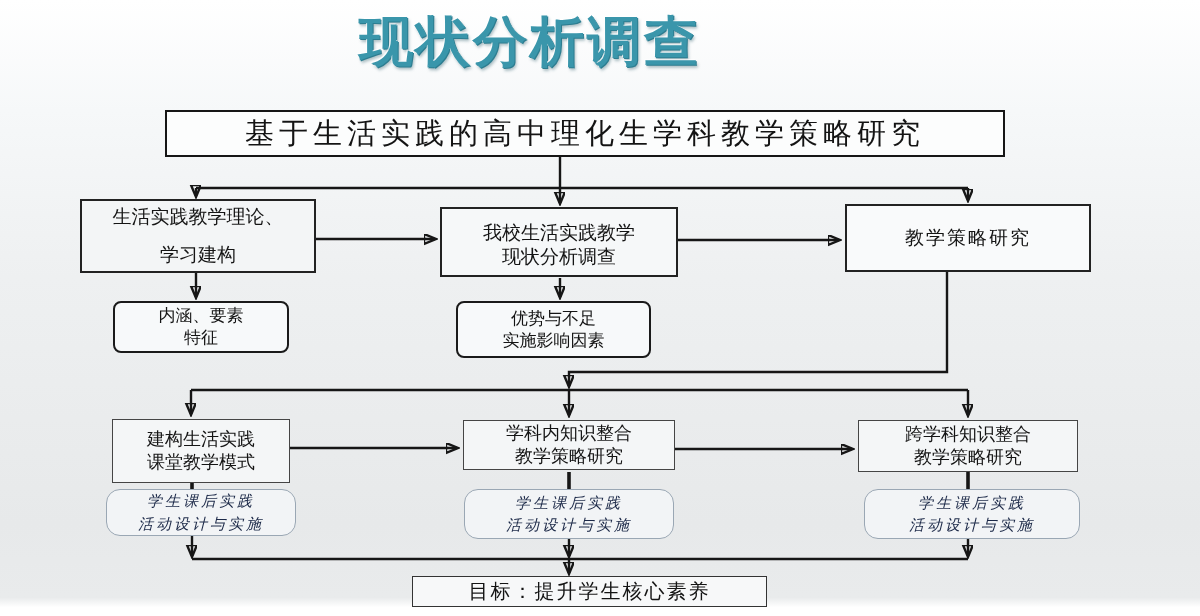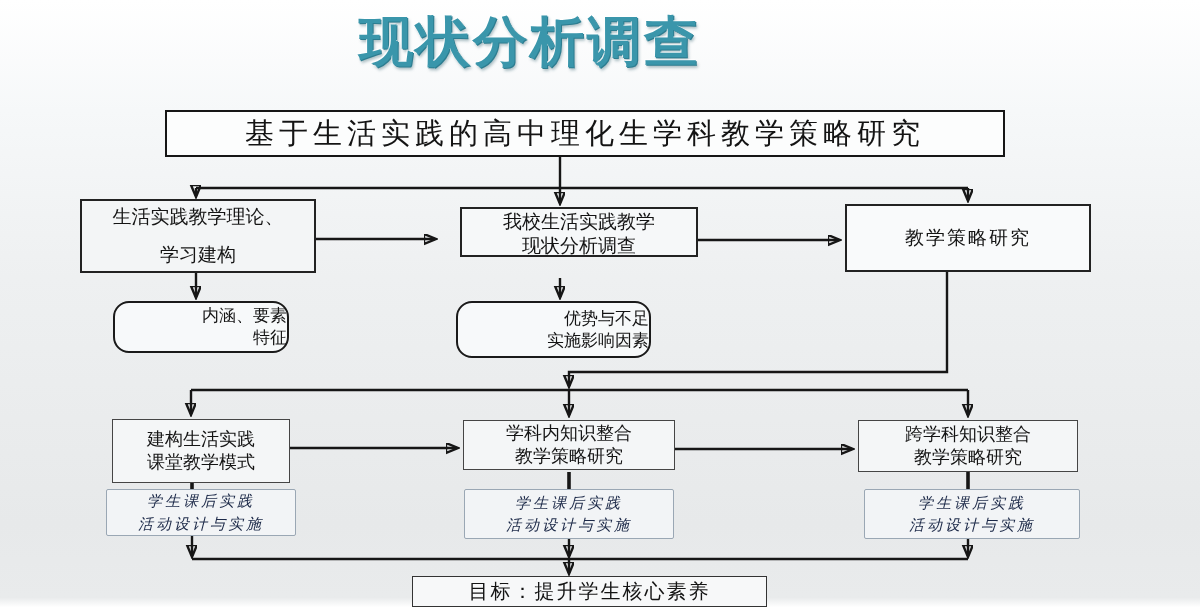--- a/index.html
+++ b/index.html
@@ -17,30 +17,30 @@
     white-space:nowrap;
   }
   .box{
     position:absolute;display:flex;flex-direction:column;align-items:center;justify-content:center;
     background:#fbfcfd;border:2px solid #222;box-sizing:border-box;
     font-weight:normal;text-align:center;line-height:1.27;
   }
   .root{left:165px;top:110px;width:840px;height:47px;border-width:2.5px;border-color:#161616;
         font-size:29px;letter-spacing:5px;white-space:nowrap;background:#fcfdfd;}
   .theory{left:80px;top:199px;width:236px;height:74px;font-size:19px;background:#f3f5f6;gap:13px;}
-  .status{left:440px;top:207px;width:238px;height:50px;font-size:19px;justify-content:space-between;padding:1px 0;background:#f6f8f9;margin-left:20px;}
+  .status{left:440px;top:207px;width:238px;height:70px;font-size:19px;justify-content:space-between;padding:12px 0;background:#f6f8f9;}
   .strategy{left:845px;top:204px;width:246px;height:68px;font-size:19px;letter-spacing:2px;background:#f9fafb;}
-  .callout{border-radius:16px;border-width:2.2px;border-color:#1a1a1a;font-size:17px;background:#f7f9fa;align-items:flex-end;}
+  .callout{border-radius:8px;border-width:2.2px;border-color:#1a1a1a;font-size:17px;background:#f7f9fa;}
   .callout-l{left:113px;top:301px;width:176px;height:52px;}
   .callout-m{left:456px;top:301px;width:195px;height:57px;}
   .r3{border-width:1.6px;border-color:#454545;font-size:18px;background:#f4f6f7;}
   .r3-l{left:112px;top:419px;width:178px;height:64px;}
   .r3-m{left:463px;top:420px;width:212px;height:50px;}
   .r3-r{left:858px;top:420px;width:220px;height:52px;}
-  .r4{border:1.4px solid #9aa7b4;border-radius:2px;background:#f2f4f6;
+  .r4{border:1.4px solid #9aa7b4;border-radius:14px;background:#f2f4f6;
       font-size:15px;font-style:italic;color:#1c2948;letter-spacing:3px;line-height:1.5;}
   .r4-l{left:106px;top:489px;width:190px;height:47px;}
   .r4-m{left:464px;top:489px;width:210px;height:50px;}
   .r4-r{left:864px;top:489px;width:216px;height:50px;}
   .goal{left:412px;top:576px;width:355px;height:31px;border-width:1.6px;border-color:#333;
         font-size:20px;letter-spacing:2px;white-space:nowrap;background:#f7f8f9;}
   .bottom-strip{position:absolute;left:0;top:608px;width:1200px;height:8px;background:#ffffff;}
   svg.wires{position:absolute;left:0;top:0;}
   svg.wires path{stroke:#161616;fill:none;stroke-width:2.4;}
   svg.wires path.thick{stroke-width:3.6;}

